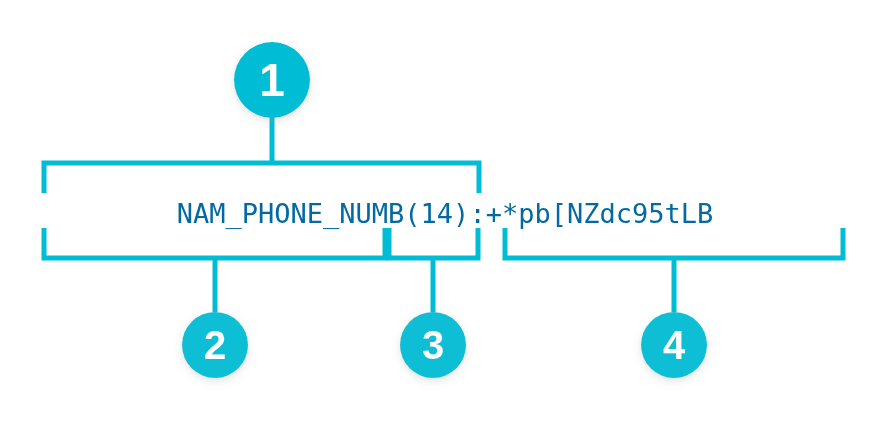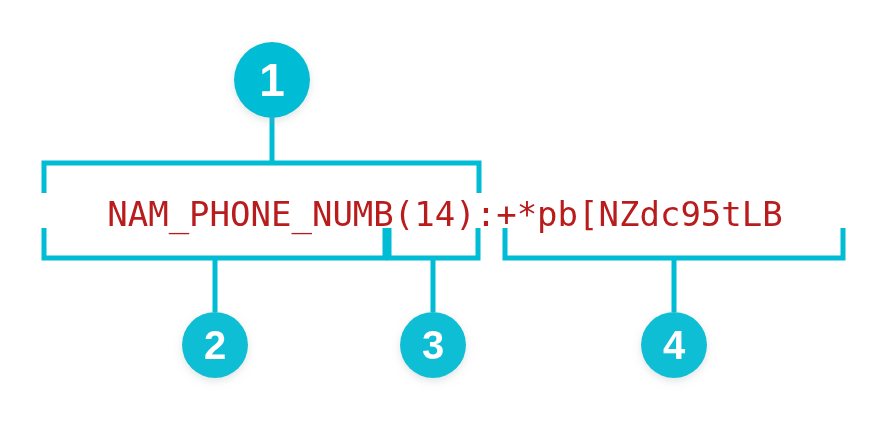--- a/index.html
+++ b/index.html
@@ -27,24 +27,24 @@
   .code-line {
     position: absolute;
     left: 0;
     top: 186px;
     width: 890px;
     height: 56px;
     line-height: 56px;
     text-align: center;
     white-space: pre;
     font-family: "DejaVu Sans Mono", "Liberation Mono", monospace;
-    font-size: 34px;
+    font-size: 27px;
     font-weight: 400;
     letter-spacing: 0px;
-    color: #b91c1c;
+    color: #0369a1;
   }
   .badge-num {
     font-family: "Liberation Sans", sans-serif;
     font-weight: 700;
     fill: #ffffff;
   }
 </style>
 </head>
 <body>
 

